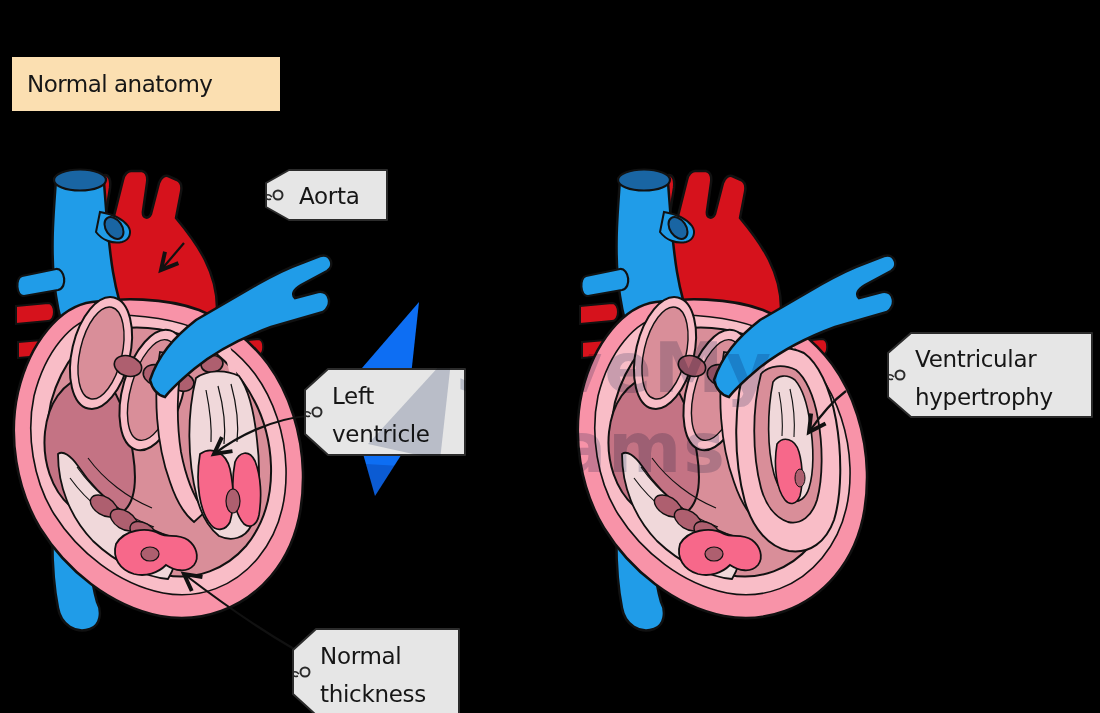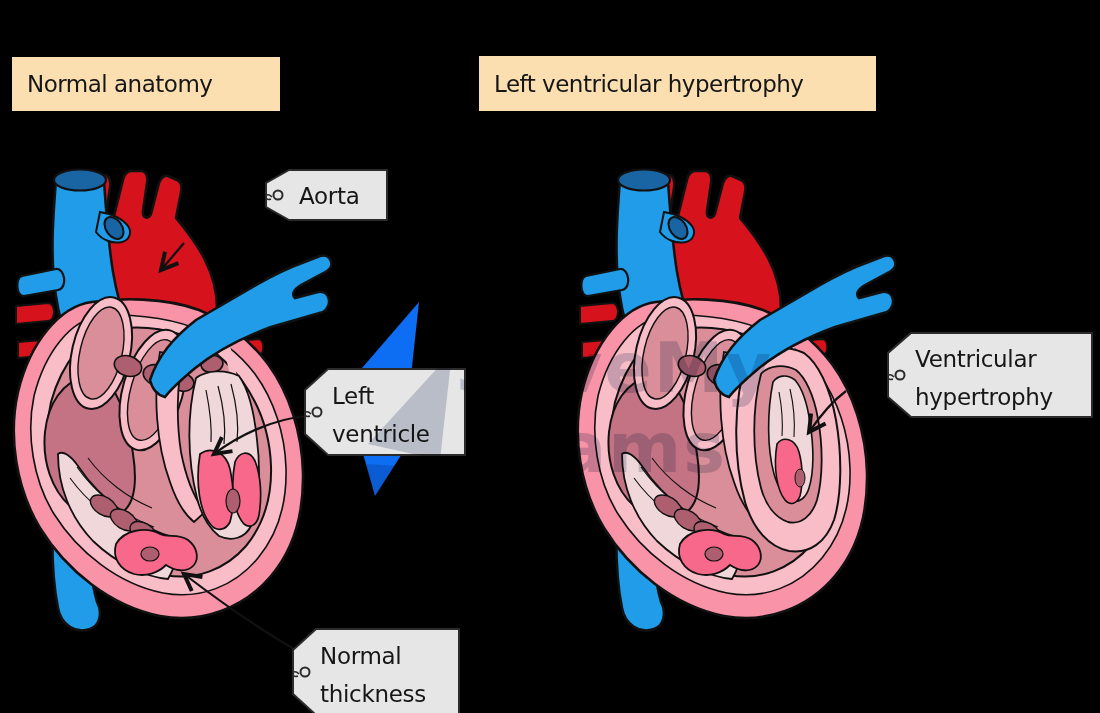--- a/index.html
+++ b/index.html
@@ -20,23 +20,20 @@
   .wm-text{font-size:70px;font-weight:bold;letter-spacing:2px;fill:#CDD2DE;}
 </style>
 </head>
 <body>
 
 <div class="canvas">
 
   <div class="title-box title-left">
     <span>Normal anatomy</span>
   </div>
-  <div class="title-box title-right">
-    <span>Left ventricular hypertrophy</span>
-  </div>
 
   <div class="heart heart-left" id="heart-normal">
   <svg viewBox="0 0 340 480" width="340" height="480" xmlns="http://www.w3.org/2000/svg">
 
     <path d="M88,152 C84,120 82,88 85,58 C86,40 89,26 93,22 L105,19 C109,19 111,24 110,32 L106,57
              C105,64 112,66 114,60 L123,24 C124,18 128,15 131,15 L142,15 C146,16 148,20 147,27 L143,55
              C142,62 148,64 151,58 L159,27 C161,21 165,19 168,20 L177,24 C181,26 182,31 181,36 L176,62
              C186,74 197,88 205,104 C213,120 217,137 217,152 L212,172 C180,160 120,162 88,152 Z" fill="#D6121C" stroke="#111111" stroke-width="2.5" stroke-linejoin="round"></path>
 
     <path d="M56,24 C53,62 50,102 56,140 C61,174 72,204 94,226 L152,208 C130,184 119,152 113,116

